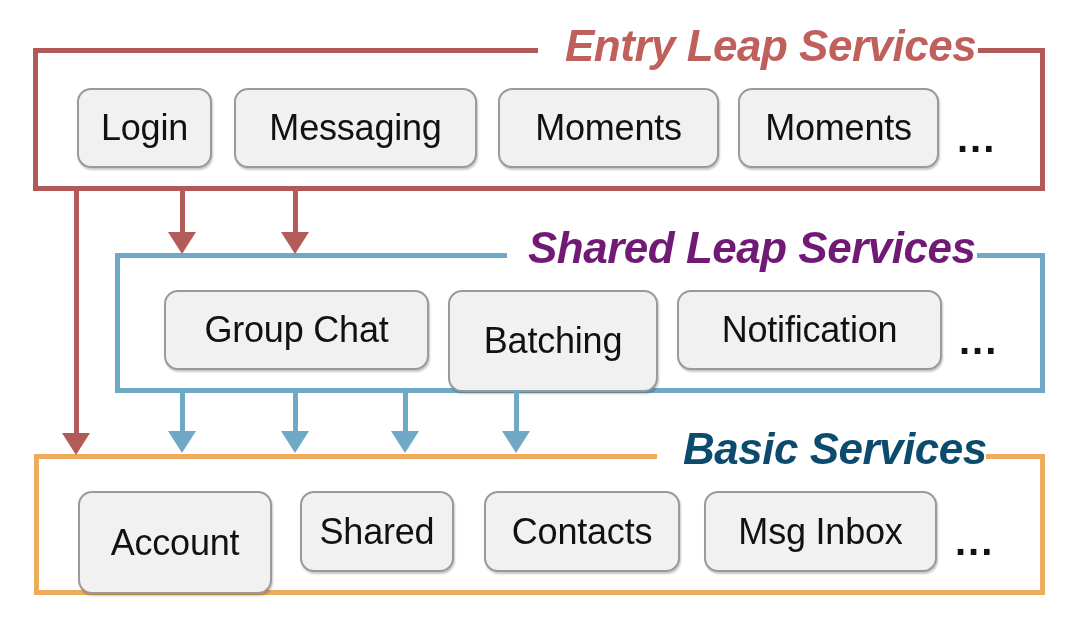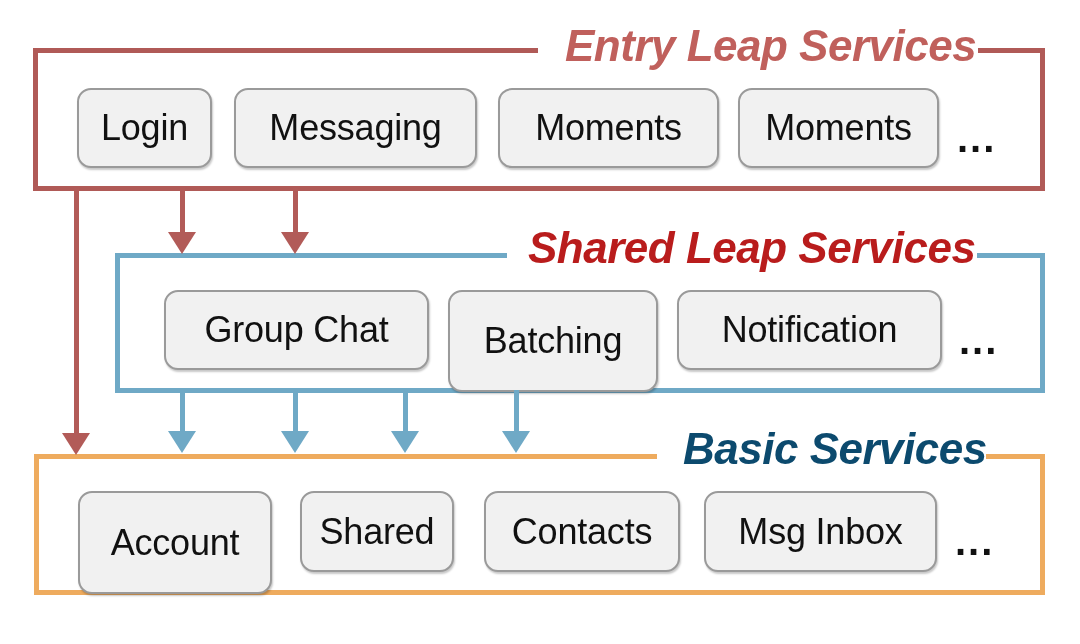--- a/index.html
+++ b/index.html
@@ -74,21 +74,21 @@
   <div class="ellipsis" style="left:957px;top:118px;">...</div>
 
   <div class="layer" style="left:115px;top:253px;width:930px;height:140px;">
     <div class="edge top" style="left:0;top:0;width:392px;background:#6fa9c6;"></div>
     <div class="edge top" style="left:862px;top:0;width:68px;background:#6fa9c6;"></div>
     <div class="edge left" style="left:0;top:0;height:140px;background:#6fa9c6;"></div>
     <div class="edge right" style="left:925px;top:0;height:140px;background:#6fa9c6;"></div>
     <div class="edge bottom" style="left:0;top:135px;width:930px;background:#6fa9c6;"></div>
   </div>
 
-  <div class="title" style="left:528px;top:226px;color:#b91c1c;">Shared Leap Services</div>
+  <div class="title" style="left:528px;top:226px;color:#701a75;">Shared Leap Services</div>
 
   <div class="pill" style="left:164px;top:290px;width:265px;height:80px;">Group Chat</div>
   <div class="pill" style="left:448px;top:290px;width:210px;height:102px;">Batching</div>
   <div class="pill" style="left:677px;top:290px;width:265px;height:80px;border-radius:14px;">Notification</div>
   <div class="ellipsis" style="left:959px;top:320px;">...</div>
 
   <div class="layer" style="left:34px;top:454px;width:1011px;height:141px;">
     <div class="edge top" style="left:0;top:0;width:623px;background:#eeab5e;"></div>
     <div class="edge top" style="left:952px;top:0;width:59px;background:#eeab5e;"></div>
     <div class="edge left" style="left:0;top:0;height:141px;background:#eeab5e;"></div>

